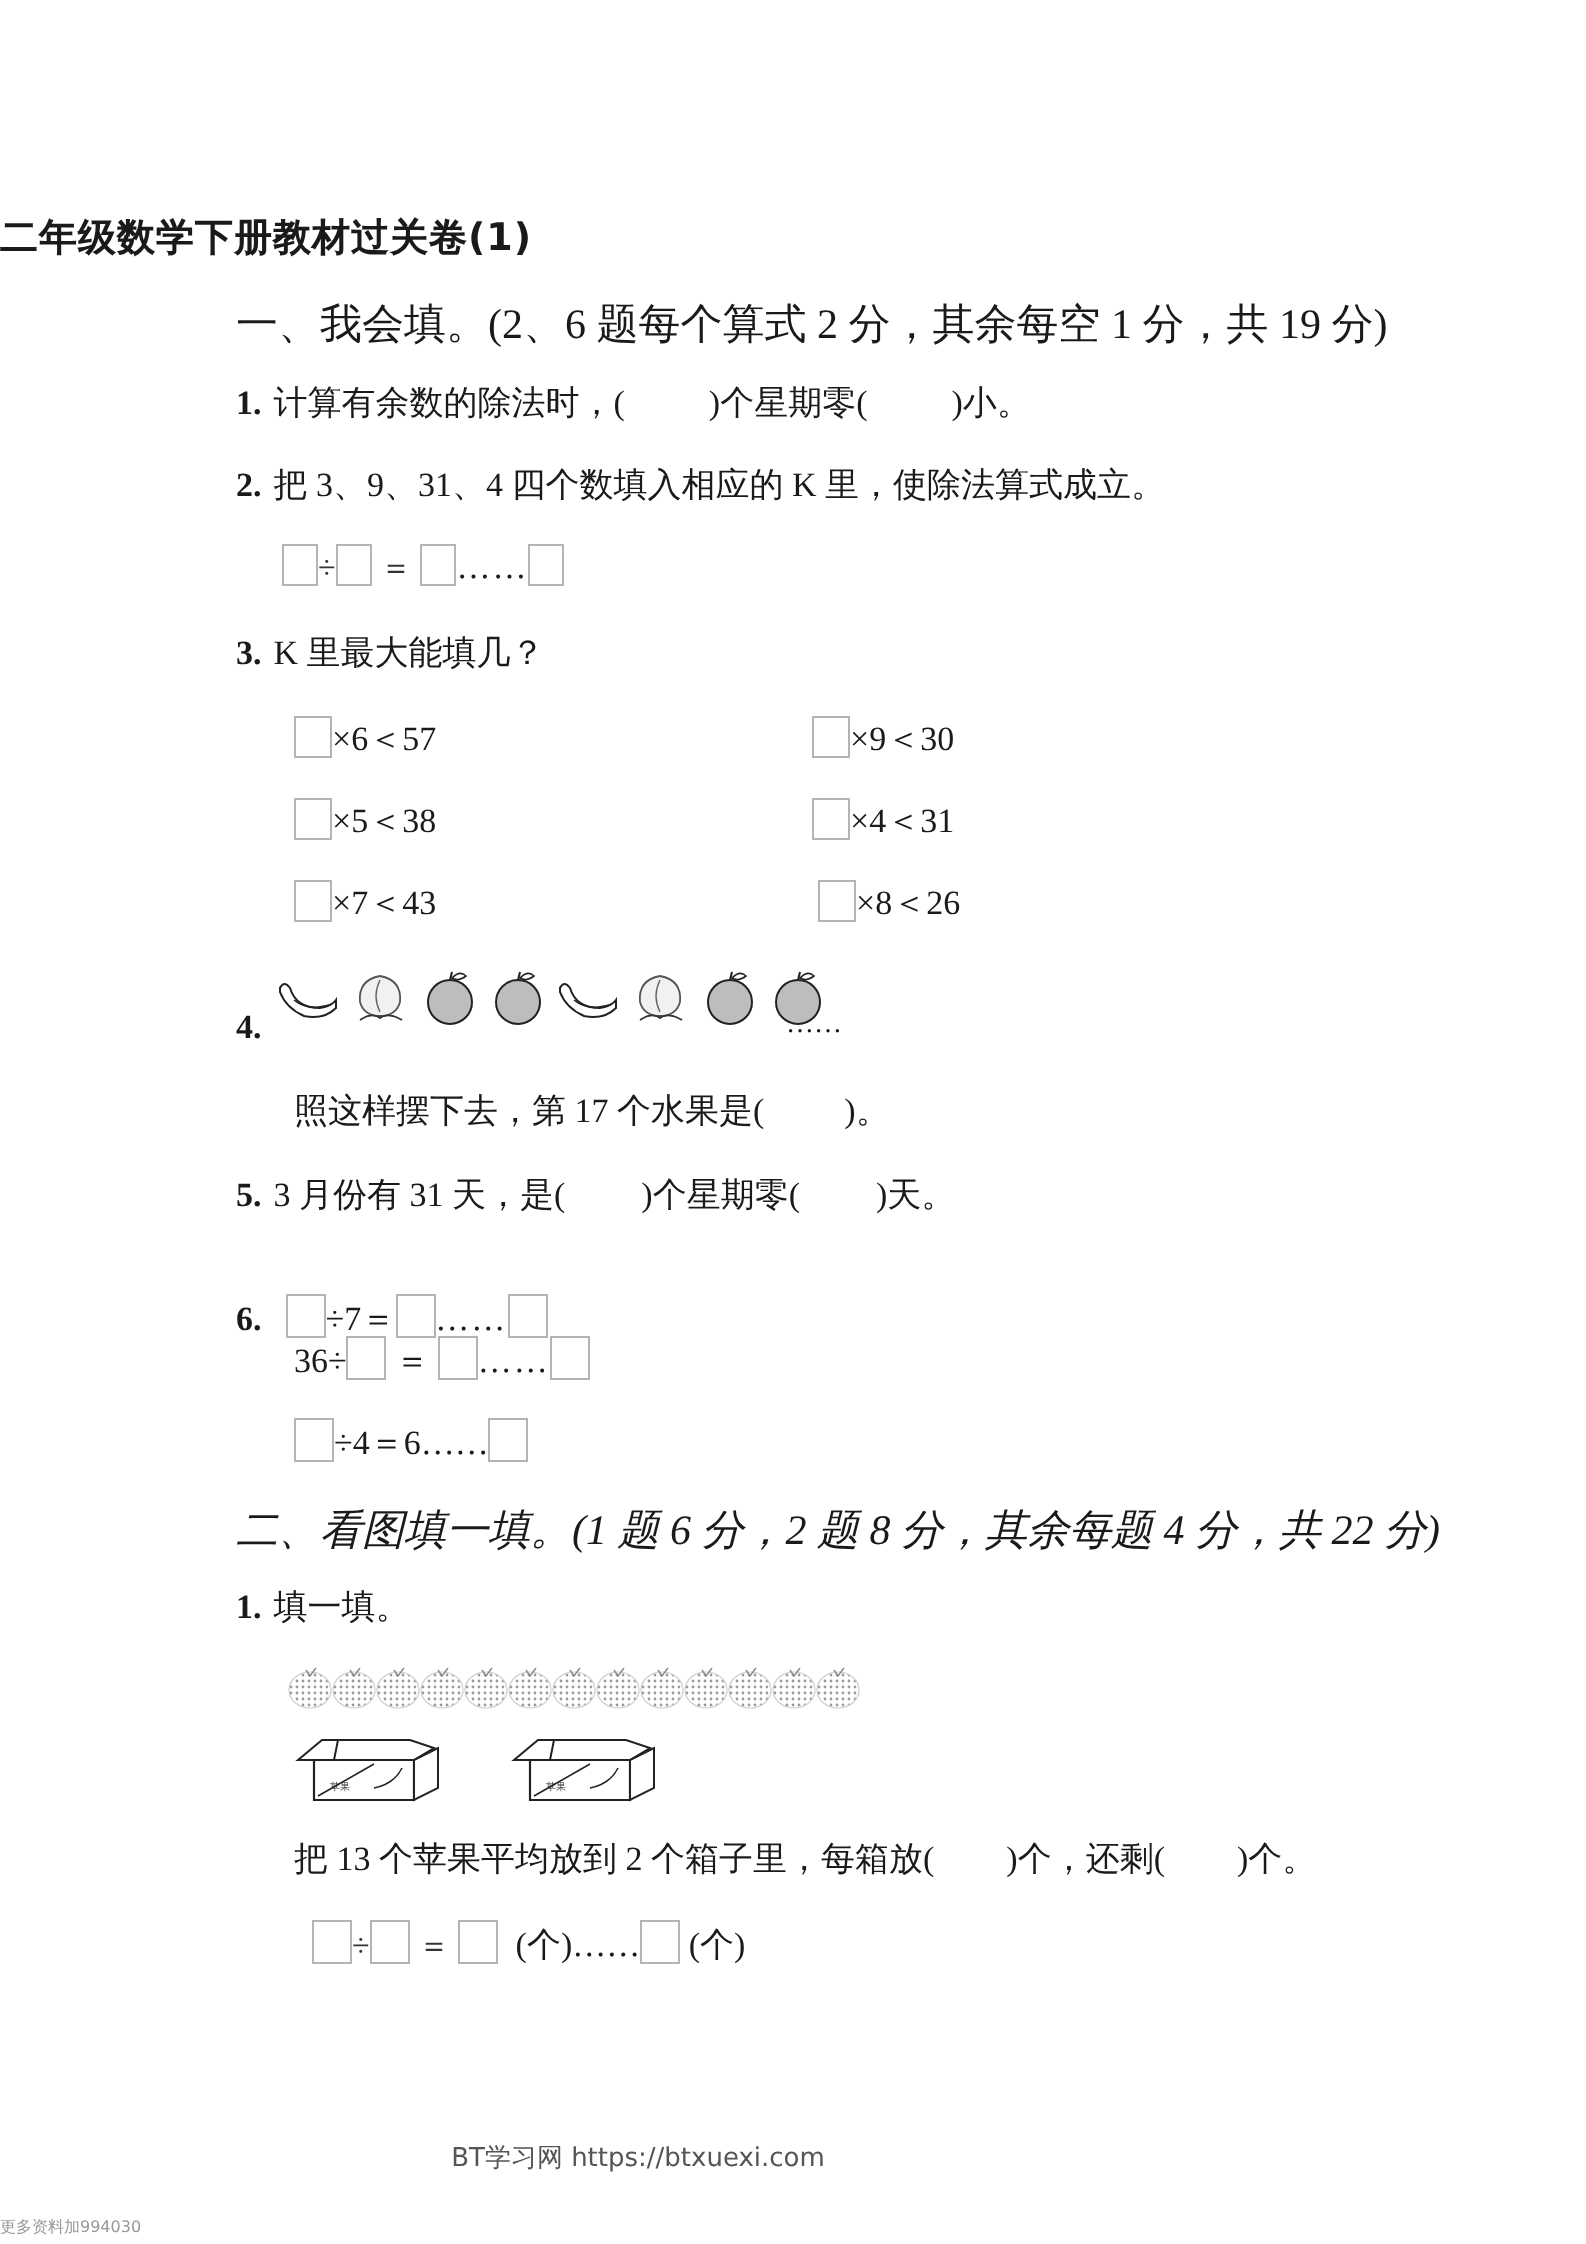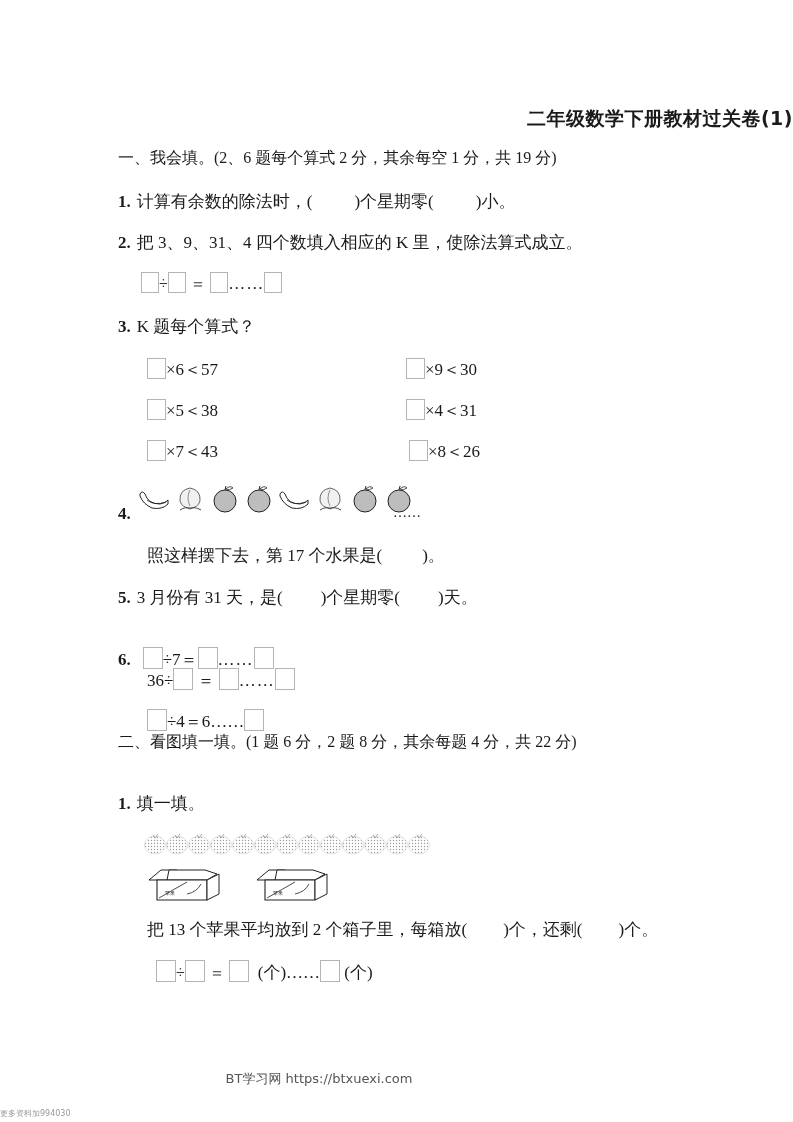--- a/index.html
+++ b/index.html
@@ -3,24 +3,24 @@
 <meta charset="utf-8">
 <style>
   html, body { margin: 0; padding: 0; background: #ffffff; }
   body {
     width: 793px; height: 1122px; position: relative; overflow: hidden;
     font-family: "Liberation Serif", "DejaVu Serif", serif;
     color: #1a1a1a;
   }
   .abs { position: absolute; white-space: nowrap; }
   .title {
-    left: 0; width: 793px; top: 106px; text-align: right;
+    left: 0; width: 793px; top: 106px; text-align: left;
     font-family: "DejaVu Sans", sans-serif; font-weight: bold; font-size: 19px; letter-spacing: 0.5px;
   }
-  .sec { font-size: 16px; }
+  .sec { font-size: 21px; }
   .q { font-size: 17px; }
   .num { font-weight: bold; margin-right: 6px; font-family: "Liberation Serif", serif; }
   .box {
     display: inline-block; width: 17px; height: 19px; border: 1px solid #b4b4b4;
     vertical-align: -4px; background: #fff; box-sizing: border-box;
   }
   .op { font-size: 16px; color: #333; }
   .pgap { display: inline-block; }
   .dots { letter-spacing: 1px; }
   .fruit-row { left: 138px; top: 484px; height: 36px; }
@@ -49,21 +49,21 @@
 <div class="abs q" style="left:118px; top:231px;">
   <span class="num">2.</span><span>把 3、9、31、4 四个数填入相应的 K 里，使除法算式成立。</span>
 </div>
 <div class="abs q" style="left:141px; top:272px;">
   <span class="box" style="width:18px;height:21px"></span><span class="op">÷</span><span class="box" style="width:18px;height:21px"></span>
   <span class="op">＝</span>
   <span class="box" style="width:18px;height:21px"></span><span class="dots">……</span><span class="box" style="width:18px;height:21px"></span>
 </div>
 
 <div class="abs q" style="left:118px; top:315px;">
-  <span class="num">3.</span><span>K 题每个算式？</span>
+  <span class="num">3.</span><span>K 里最大能填几？</span>
 </div>
 <div class="abs q" style="left:147px; top:358px;"><span class="box" style="width:19px;height:21px"></span><span>×6＜57</span></div>
 <div class="abs q" style="left:406px; top:358px;"><span class="box" style="width:19px;height:21px"></span><span>×9＜30</span></div>
 <div class="abs q" style="left:147px; top:399px;"><span class="box" style="width:19px;height:21px"></span><span>×5＜38</span></div>
 <div class="abs q" style="left:406px; top:399px;"><span class="box" style="width:19px;height:21px"></span><span>×4＜31</span></div>
 <div class="abs q" style="left:147px; top:440px;"><span class="box" style="width:19px;height:21px"></span><span>×7＜43</span></div>
 <div class="abs q" style="left:409px; top:440px;"><span class="box" style="width:19px;height:21px"></span><span>×8＜26</span></div>
 
 <div class="abs q" style="left:118px; top:504px;">
   <span class="num">4.</span>
@@ -125,21 +125,21 @@
 </div>
 <div class="abs q" style="left:147px; top:668px;">
   <span>36÷</span><span class="box" style="width:20px;height:22px"></span>
   <span>＝</span>
   <span class="box" style="width:20px;height:22px"></span><span class="dots">……</span><span class="box" style="width:20px;height:22px"></span>
 </div>
 <div class="abs q" style="left:147px; top:709px;">
   <span class="box" style="width:20px;height:22px"></span><span>÷4＝6……</span><span class="box" style="width:20px;height:22px"></span>
 </div>
 
-<div class="abs sec" style="left:118px; top:732px;">二、看图填一填。(1 题 6 分，2 题 8 分，其余每题 4 分，共 22 分)</div>
+<div class="abs sec" style="left:118px; top:751px;font-style:italic;">二、看图填一填。(1 题 6 分，2 题 8 分，其余每题 4 分，共 22 分)</div>
 
 <div class="abs q" style="left:118px; top:792px;">
   <span class="num">1.</span><span>填一填。</span>
 </div>
 
 <div class="abs apples-row">
   <svg width="292" height="26" viewBox="0 0 292 26">
     <defs>
       <pattern id="dotp" width="3" height="3" patternUnits="userSpaceOnUse">
           <circle cx="1.5" cy="1.5" r="0.7" fill="#9a9a9a"></circle>

